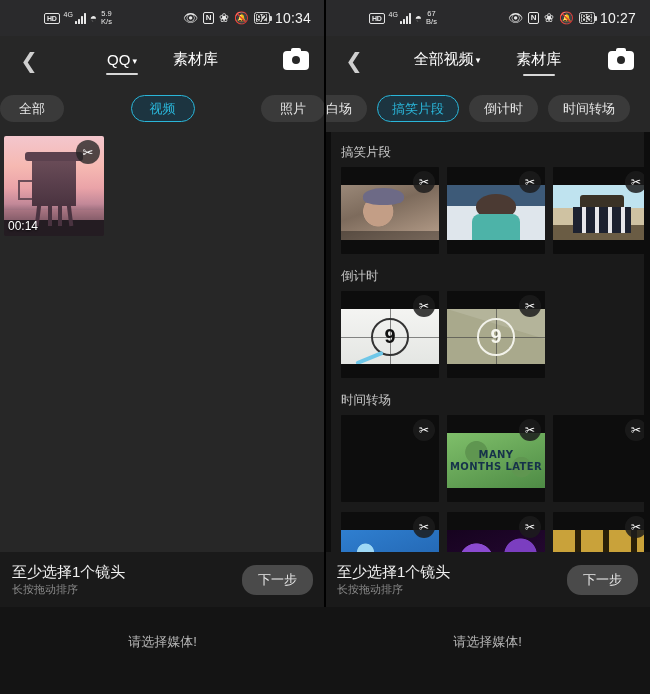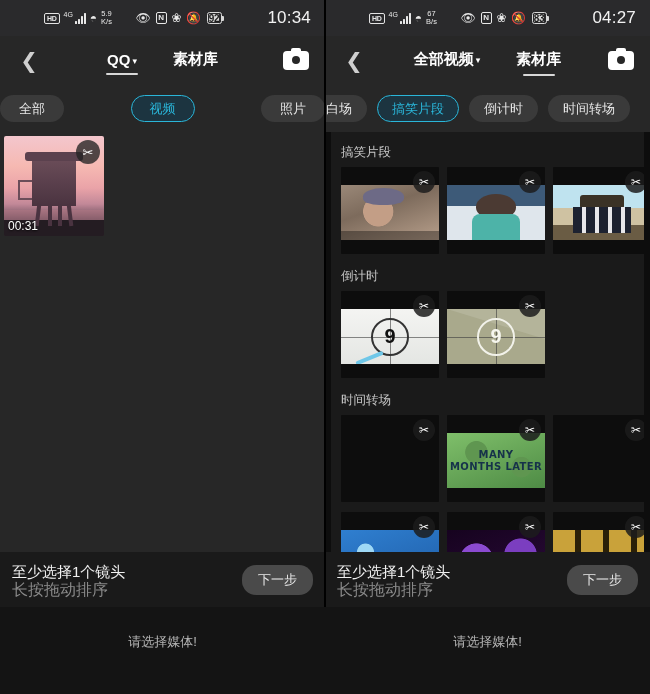--- a/index.html
+++ b/index.html
@@ -46,33 +46,33 @@
     display: inline-flex; align-items: center; border: 1.2px solid #d8d8d8; border-radius: 2.5px;
     height: 12px; padding: 0 2px 0 1px; position: relative; font-size: 10px; font-weight: bold;
     color: #1d1d1d; background: transparent;
   }
   .battery .fill { position:absolute; left:1px; top:1px; bottom:1px; width: 78%; background:#d8d8d8; border-radius:1px; }
   .battery span { position: relative; z-index: 2; letter-spacing: -0.2px; }
   .battery::after {
     content:""; position:absolute; right:-3px; top:3px; width:2px; height:5px;
     background:#d8d8d8; border-radius:0 1px 1px 0;
   }
-  .clock { font-size: 17px; color: #f2f2f2; letter-spacing: 0.2px; margin-left: 40px; }
+  .clock { font-size: 14px; color: #f2f2f2; letter-spacing: 0.2px; }
 
   
   .navbar { height: 50px; position: relative; display: flex; align-items: center; }
   .panel-left .navbar { background: #272727; }
   .panel-right .navbar { background: #272727; }
   .nav-back {
     position: absolute; left: 14px; width: 30px; height: 30px;
     display: flex; align-items: center; justify-content: center;
     color: #cfcfcf; font-size: 21px; font-weight: 300;
   }
   .nav-tabs { width: 100%; display: flex; align-items: center; justify-content: center; gap: 36px; }
-  .nav-tab { position: relative; color: #fff; font-size: 15px; font-weight: bold; padding-bottom: 3px; white-space: nowrap; }
+  .nav-tab { position: relative; color: #fff; font-size: 15px; font-weight: normal; padding-bottom: 3px; white-space: nowrap; }
   .nav-tab .caret { font-size: 9px; margin-left: 2px; position: relative; top: -1px; }
   .nav-tab.active::after {
     content: ""; position: absolute; left: 50%; transform: translateX(-50%);
     bottom: -4px; width: 32px; height: 2px; background: #d8d8d8; border-radius: 1px;
   }
   .nav-cam { position: absolute; right: 16px; width: 26px; height: 21px; }
   .cam-body { width: 26px; height: 19px; background: #fff; border-radius: 4px; position: relative; }
   .cam-body::before {
     content:""; position:absolute; left:8px; top:-3px; width:10px; height:4px;
     background:#fff; border-radius:2px 2px 0 0;
@@ -210,21 +210,21 @@
      repeating-linear-gradient(90deg,#c9a23a 0 22px,#2a2008 22px 28px),
      linear-gradient(#b8942f,#6d5415); }
 
   
   .bottombar {
     position: absolute; bottom: 0; left: 0; width: 100%; height: 55px;
     background: #1a1a1a; display: flex; align-items: center; padding: 0 12px;
   }
   .bb-texts { flex: 1; }
   .bb-title { color: #f0f0f0; font-size: 15px; line-height: 19px; }
-  .bb-sub { color: #8a8a8a; font-size: 16px; line-height: 15px; margin-top: 1px; }
+  .bb-sub { color: #8a8a8a; font-size: 11px; line-height: 15px; margin-top: 1px; }
   .next-btn {
     background: #4a4a4a; color: #e8e8e8; font-size: 13px; border-radius: 14px;
     padding: 6px 16px; white-space: nowrap;
   }
 
   
   .footer { position: absolute; left: 0; top: 607px; width: 650px; height: 87px; background: #141414; display: flex; }
   .footer-half { width: 325px; display: flex; align-items: flex-start; justify-content: center; padding-top: 26px; }
   .footer-text { color: #b6b6b6; font-size: 13px; }
   .divider { position: absolute; left: 324px; top: 0; width: 2px; height: 607px; background: #000; }
@@ -293,21 +293,21 @@
         <div class="media-card">
           <div class="sea"></div>
           <div class="ground"></div>
           <div class="deck"></div>
           <div class="tower"></div>
           <div class="tower-leg l1"></div>
             <div class="tower-leg l2"></div>
           <div class="tower-leg l3"></div>
             <div class="tower-leg l4"></div>
           <div class="scissors-badge">✂</div>
-          <div class="duration">00:31</div>
+          <div class="duration">00:14</div>
         </div>
       </div>
 
       <div class="bottombar">
         <div class="bb-texts">
           <div class="bb-title">至少选择1个镜头</div>
           <div class="bb-sub">长按拖动排序</div>
         </div>
         <div class="next-btn">下一步</div>
       </div>
@@ -333,21 +333,21 @@
         </div>
         <div class="sb-right">
           <span class="ic">👁</span>
           <span class="ic nfc-ic">N</span>
           <span class="ic">❀</span>
           <span class="ic">🔕</span>
           <span class="battery">
             <i class="fill"></i>
               <span>83</span>
           </span>
-          <span class="clock">04:27</span>
+          <span class="clock">10:27</span>
         </div>
       </div>
 
       <div class="navbar">
         <div class="nav-back">❮</div>
         <div class="nav-tabs">
           <div class="nav-tab">
             <span>全部视频</span><span class="caret">▾</span>
           </div>
           <div class="nav-tab active">

